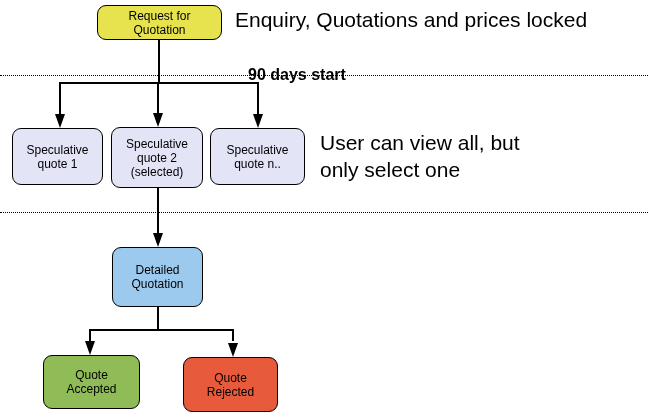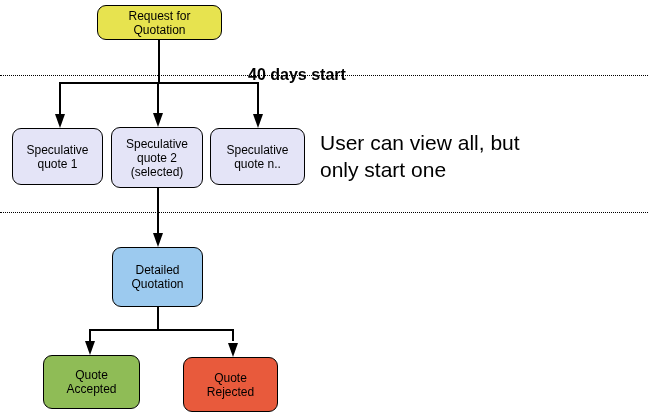--- a/index.html
+++ b/index.html
@@ -124,17 +124,18 @@
   </div>
   <div class="node" id="node-accepted" style="background-color: rgb(143, 188, 86);">
     <span>Quote
 Accepted</span>
   </div>
   <div class="node" id="node-rejected" style="background-color: rgb(232, 90, 60);">
     <span>Quote
 Rejected</span>
   </div>
 
-  <div class="phase-label" style="left:248px; top:67px">40 days start</div>
+  <div class="note" style="left:235px; top:6px; width:400px">Enquiry, Quotations and prices locked</div>
+  <div class="phase-label" style="left:248px; top:67px">90 days start</div>
   <div class="note" style="left:320px; top:129px; width:320px">User can view all, but
-only start one</div>
+only select one</div>
 
 </div>
 
 </body></html>

